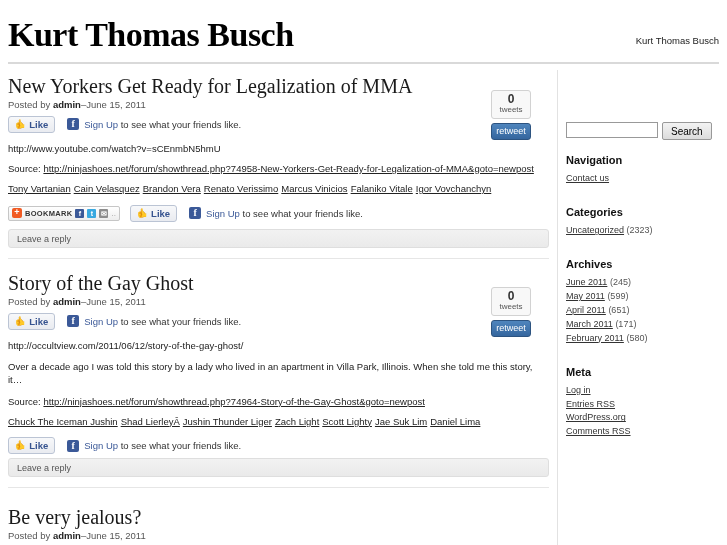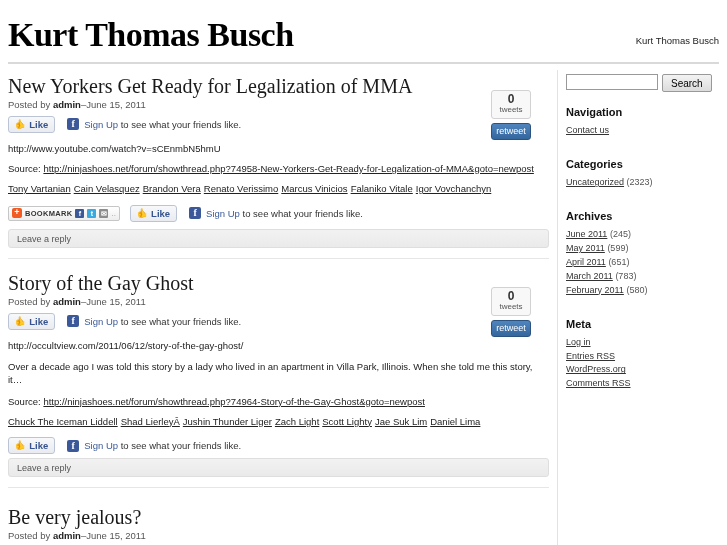--- a/index.html
+++ b/index.html
@@ -108,21 +108,21 @@
   .reply-box {
     height:19px; border:1px solid #dedede; border-radius:3px;
     background:linear-gradient(#f2f2f2,#eaeaea);
     font-size:9px; color:#555; padding:4px 0 0 8px;
     margin-bottom:10px;
   }
 
   .post-divider { height:1px; background:#e6e6e6; margin:0 0 2px; }
 
   
-  .search-row { display:flex; gap:4px; margin-bottom:14px; }
+  .search-row { display:flex; gap:4px; margin-bottom:14px;margin-top:48px; }
   .search-input {
     width:92px; height:16px; border:1px solid #999; background:#fff;
   }
   .search-btn {
     height:18px; padding:0 8px; font-size:10px;
     border:1px solid #999; border-radius:2px;
     background:linear-gradient(#f3f3f3,#dcdcdc); color:#000;
   }
   .side-head {
     font-size:11px; font-weight:bold; color:#111; margin:0 0 6px;
@@ -222,21 +222,21 @@
             <div class="tweet-lbl">tweets</div>
           </div>
           <div class="retweet-btn">retweet</div>
         </div>
 
         <div class="post-url">http://occultview.com/2011/06/12/story-of-the-gay-ghost/</div>
         <div class="post-excerpt">Over a decade ago I was told this story by a lady who lived in an apartment in Villa Park, Illinois. When she told me this story, it…</div>
         <div class="post-source"><span>Source: </span><a href="#">http://ninjashoes.net/forum/showthread.php?74964-Story-of-the-Gay-Ghost&amp;goto=newpost</a></div>
 
         <div class="tag-list">
-          <a href="#">Chuck The Iceman Liddell</a><a href="#">Shad LierleyÂ</a><a href="#">Jushin Thunder Liger</a><a href="#">Zach Light</a><a href="#">Scott Lighty</a><a href="#">Jae Suk Lim</a><a href="#">Daniel Lima</a>
+          <a href="#">Chuck The Iceman Jushin</a><a href="#">Shad LierleyÂ</a><a href="#">Jushin Thunder Liger</a><a href="#">Zach Light</a><a href="#">Scott Lighty</a><a href="#">Jae Suk Lim</a><a href="#">Daniel Lima</a>
         </div>
 
         <div class="fb-row">
           <span class="fb-like">
             <span class="thumb">👍</span>
             <span>Like</span>
           </span>
           <span class="fb-f">f</span>
           <span class="fb-text"><a href="#">Sign Up</a><span> to see what your friends like.</span></span>
         </div>
@@ -271,21 +271,21 @@
       <div class="side-block">
         <div class="side-head">Categories</div>
         <div class="side-item"><a href="#">Uncategorized</a> <span class="side-count">(2323)</span></div>
       </div>
 
       <div class="side-block">
         <div class="side-head">Archives</div>
         <div class="side-item"><a href="#">June 2011</a> <span class="side-count">(245)</span></div>
         <div class="side-item"><a href="#">May 2011</a> <span class="side-count">(599)</span></div>
         <div class="side-item"><a href="#">April 2011</a> <span class="side-count">(651)</span></div>
-        <div class="side-item"><a href="#">March 2011</a> <span class="side-count">(783)</span></div>
+        <div class="side-item"><a href="#">March 2011</a> <span class="side-count">(171)</span></div>
         <div class="side-item"><a href="#">February 2011</a> <span class="side-count">(580)</span></div>
       </div>
 
       <div class="side-block">
         <div class="side-head">Meta</div>
         <div class="side-item"><a href="#">Log in</a></div>
         <div class="side-item"><a href="#">Entries RSS</a></div>
         <div class="side-item"><a href="#">WordPress.org</a></div>
         <div class="side-item"><a href="#">Comments RSS</a></div>
       </div>

